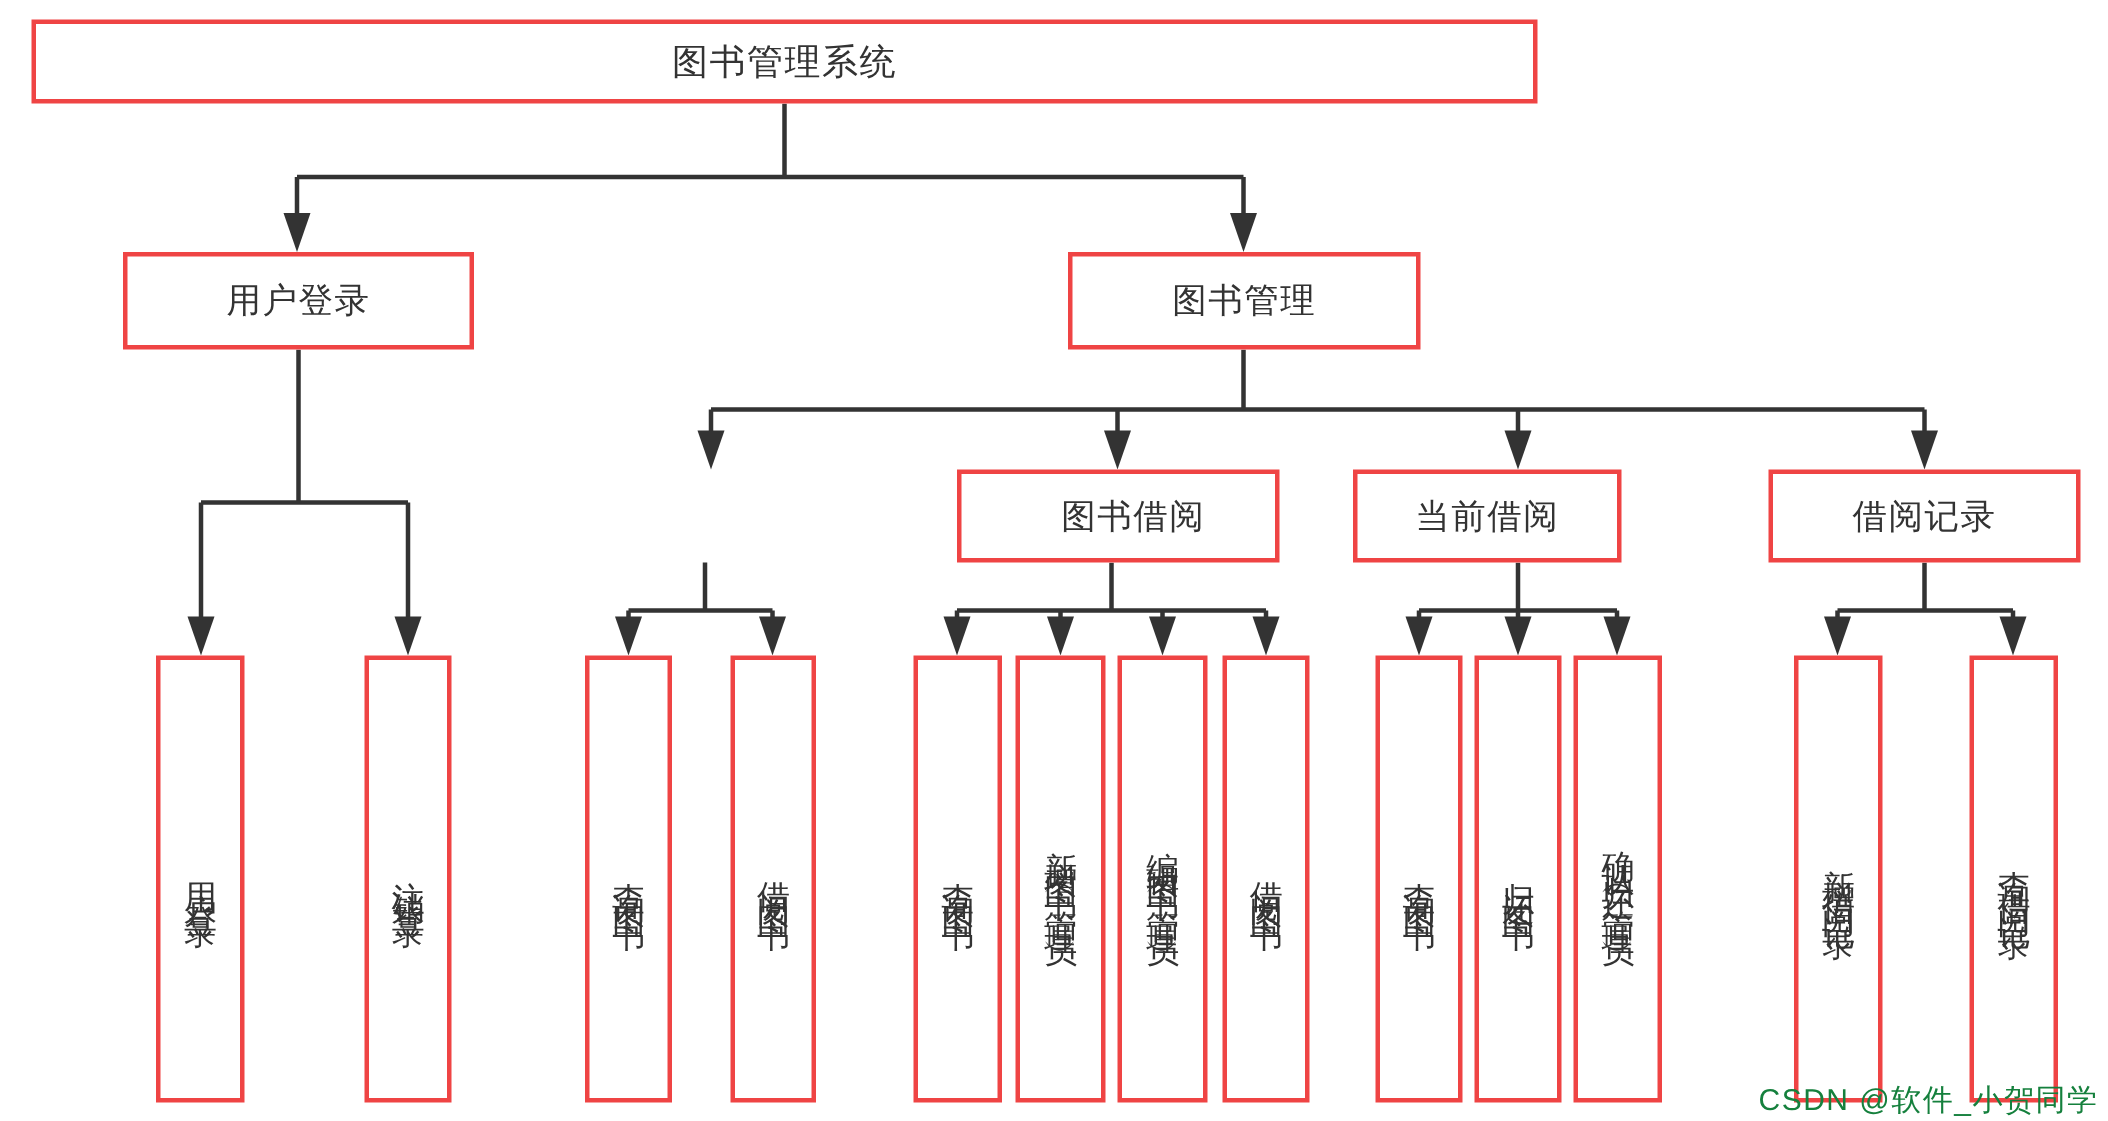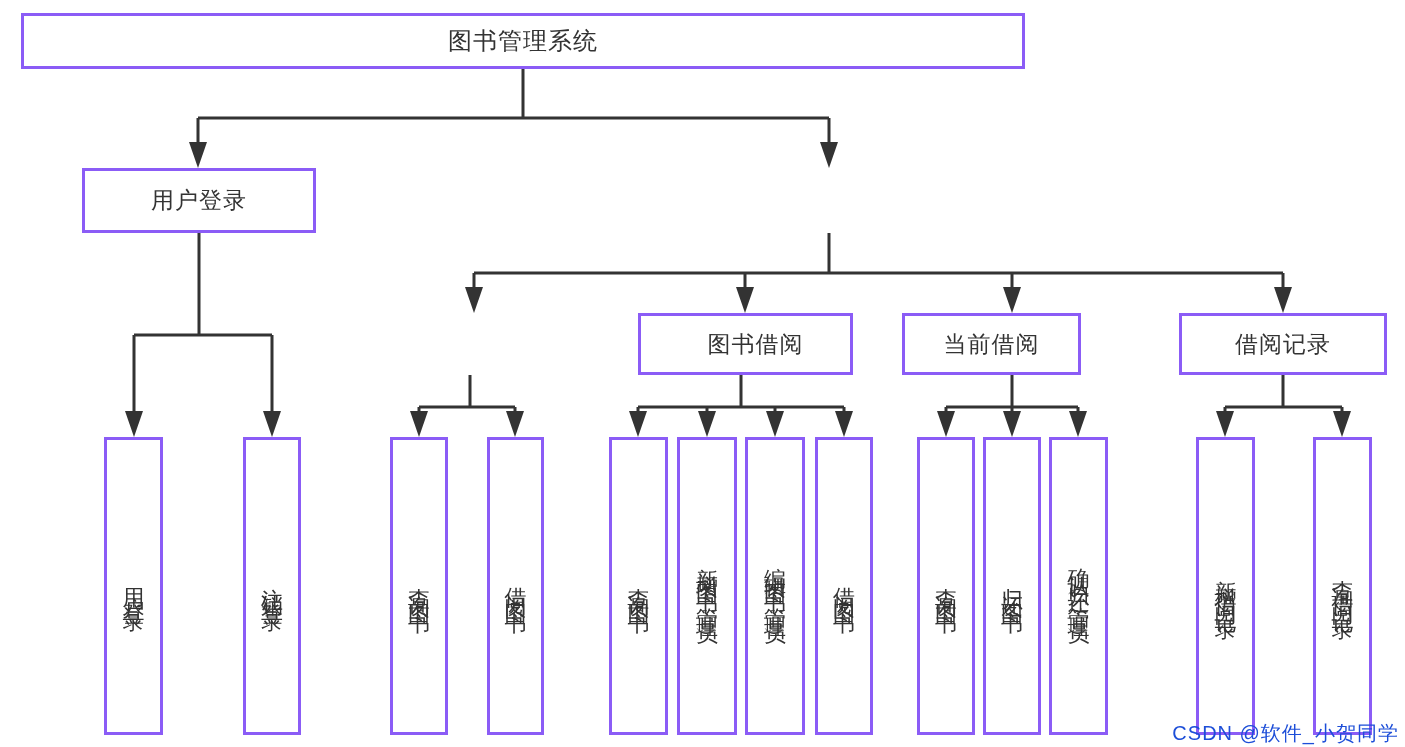--- a/index.html
+++ b/index.html
@@ -7,21 +7,21 @@
     position:relative;
     width:1405px;height:747px;
     background:#ffffff;
     font-family:"Liberation Sans","DejaVu Sans",sans-serif;
     overflow:hidden;
   }
   #connectors{position:absolute;left:0;top:0;z-index:1;}
   .node{
     position:absolute;
     box-sizing:border-box;
-    border:3px solid #8b5cf6;
+    border:3px solid #ef4444;
     background:#ffffff;
     color:#333333;
     display:flex;
     align-items:center;
     justify-content:center;
     z-index:2;
   }
   .node.h{font-size:23px;letter-spacing:1px;white-space:nowrap;}
   .node.root{font-size:24px;}
   .node.v span{
@@ -29,21 +29,21 @@
     text-orientation:mixed;
     font-size:22px;
     line-height:1.1;
     letter-spacing:8px;
     color:#333333;
   }
   #watermark{
     position:absolute;
     right:6px;bottom:0px;
     font-size:20px;
-    color:#1d4ed8;
+    color:#15803d;
     z-index:3;
     white-space:nowrap;
     letter-spacing:1px;
   }
 </style>
 </head>
 <body>
 
 <div id="canvas">
 
@@ -86,20 +86,23 @@
       <path d="M1342,437 L1333,411 L1351,411 Z"></path>
     </g>
   </svg>
 
   <div class="node h root" style="left:21px;top:13px;width:1004px;height:56px;">
     <span>图书管理系统</span>
   </div>
 
   <div class="node h" style="left:82px;top:168px;width:234px;height:65px;">
     <span>用户登录</span>
+  </div>
+  <div class="node h" style="left:712px;top:168px;width:235px;height:65px;">
+    <span>图书管理</span>
   </div>
 
   <div class="node h" style="left:638px;top:313px;width:215px;height:62px;padding-left:20px;">
     <span>图书借阅</span>
   </div>
   <div class="node h" style="left:902px;top:313px;width:179px;height:62px;">
     <span>当前借阅</span>
   </div>
   <div class="node h" style="left:1179px;top:313px;width:208px;height:62px;">
     <span>借阅记录</span>

